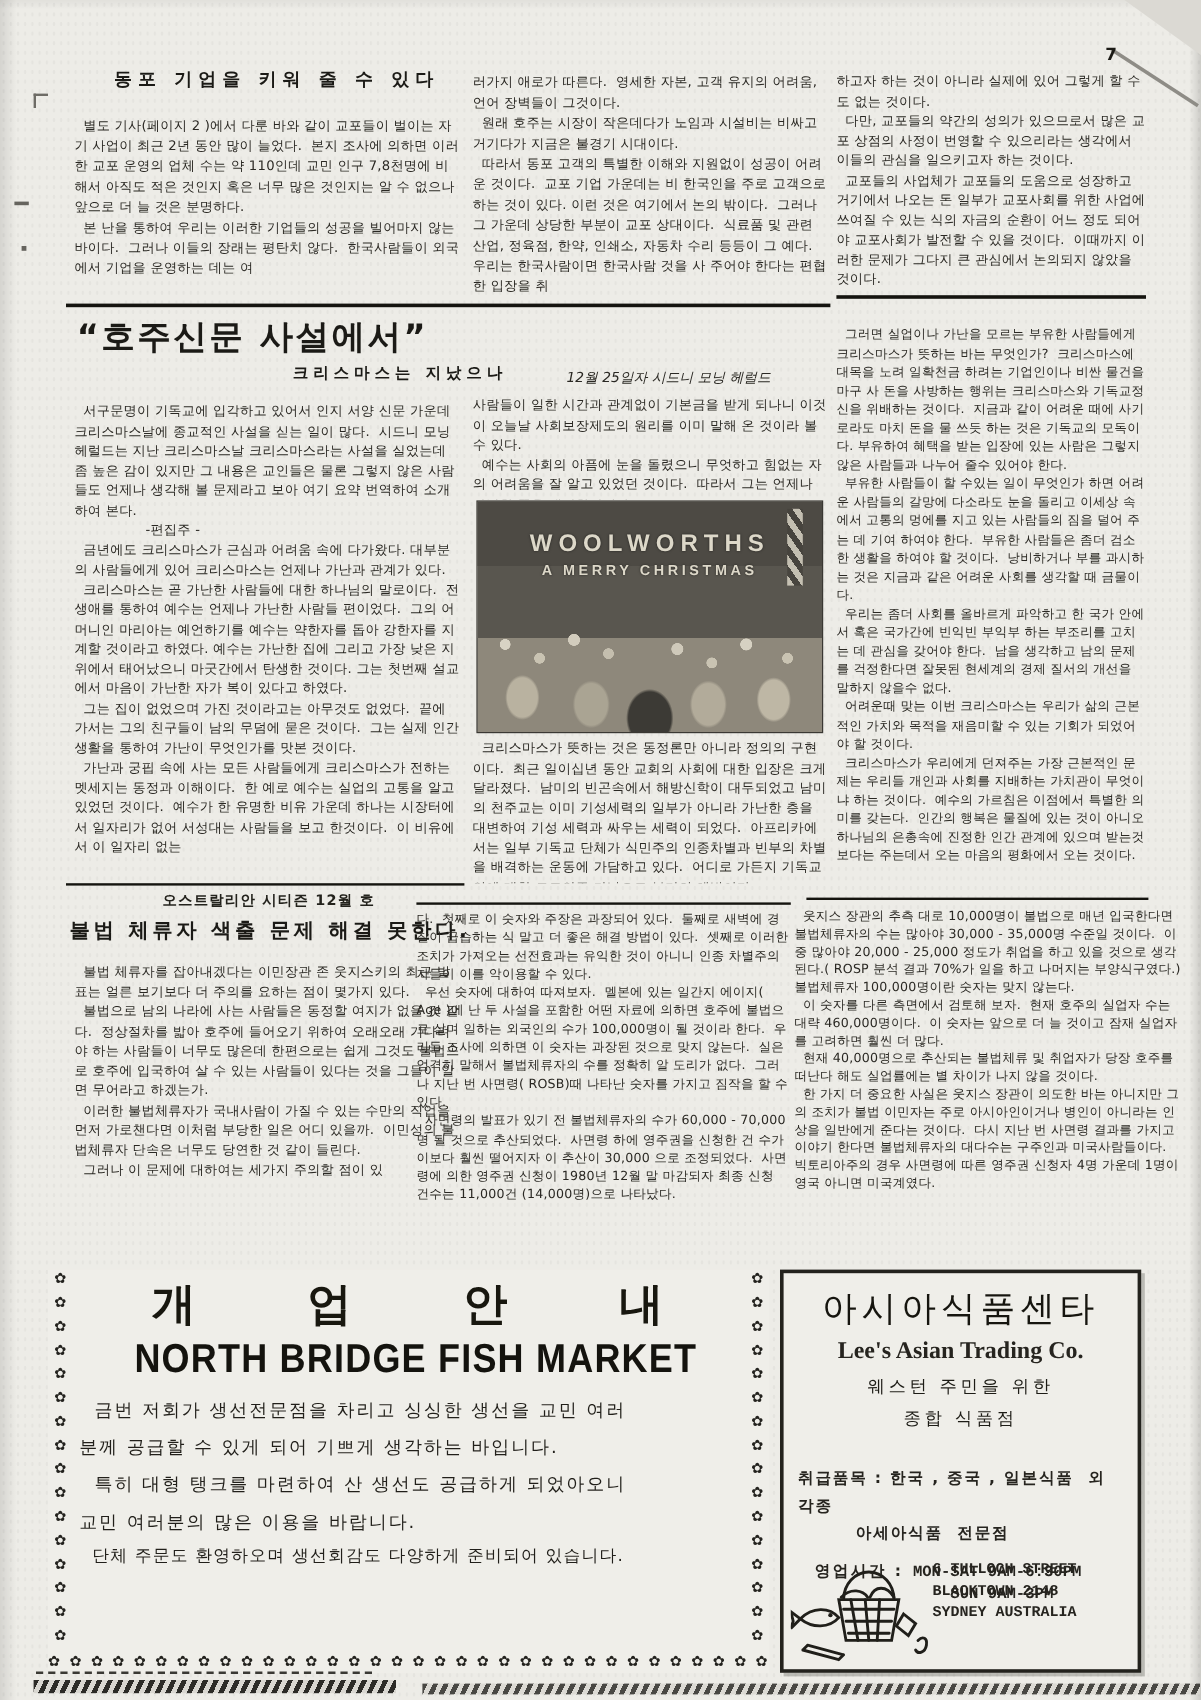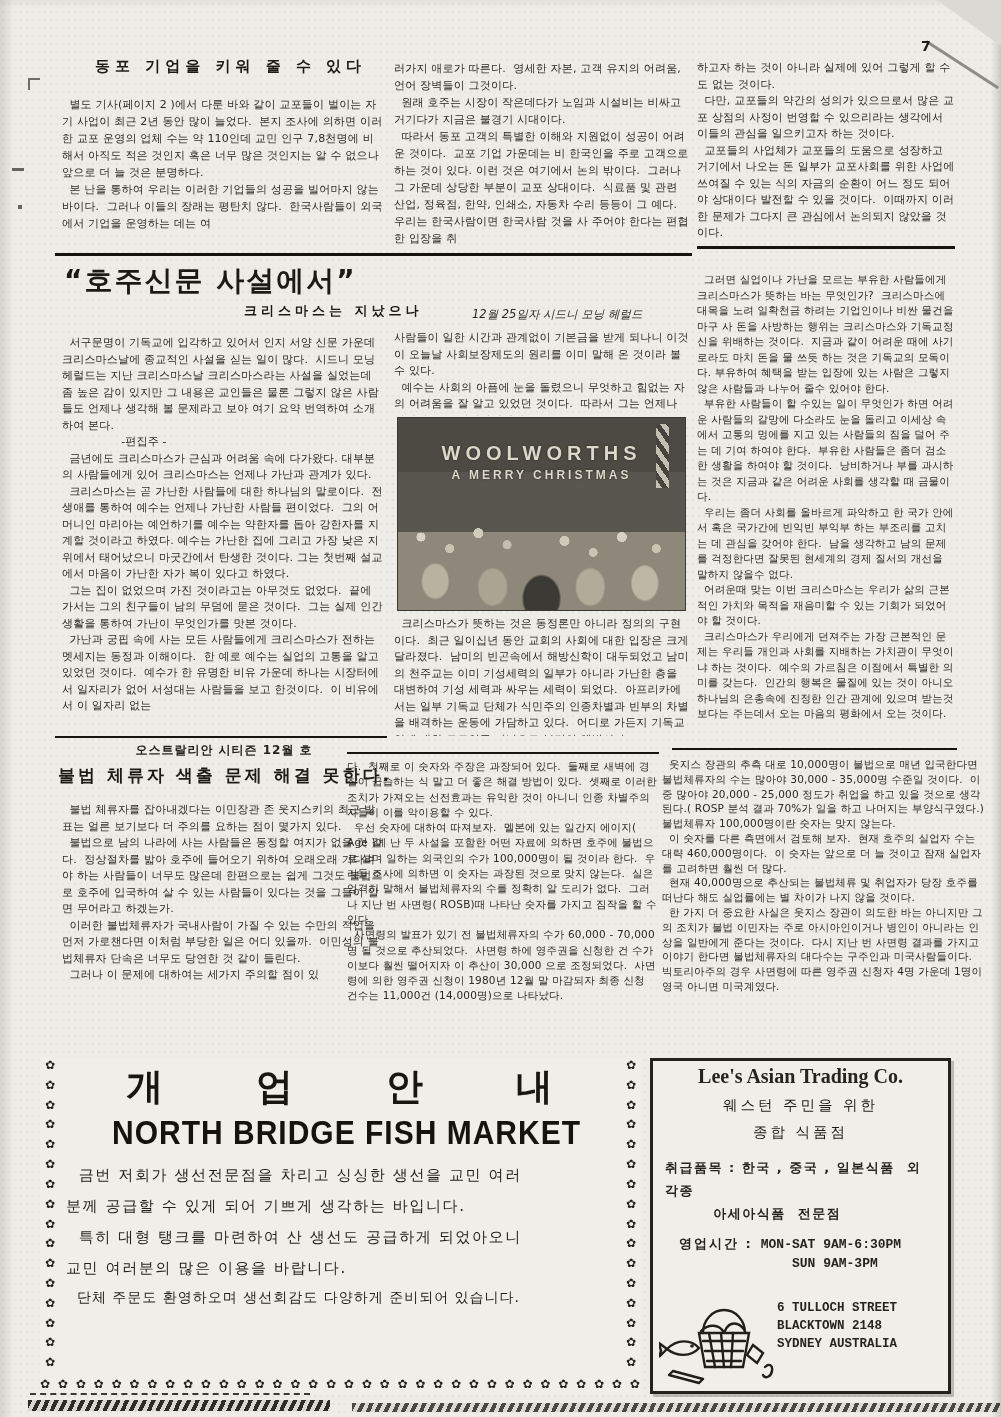--- a/index.html
+++ b/index.html
@@ -93,21 +93,21 @@
   .ad-fish .val{font-family:"Liberation Mono", monospace; font-weight:bold; white-space:pre-wrap; line-height:21px;}
   .ad-fish .phone{font-family:"Liberation Mono", monospace; font-size:29px; font-weight:bold; letter-spacing:3px; line-height:30px;}
   .ad-asian{
     position:absolute; left:650px; top:1058px; width:301px; height:336px;
     border:3px solid #23221d; background:#efeee9; box-sizing:border-box;
     box-shadow:3px 3px 0 rgba(35,34,29,.25);
   }
   .ad-asian .k-title{text-align:center; margin-top:10px; font-size:29px; letter-spacing:4px; color:#16150f; font-weight:500; white-space:nowrap;}
   .ad-asian .e-title{text-align:center; font-family:"Liberation Serif", serif; font-size:20px; font-weight:bold; margin-top:4px; white-space:nowrap;}
   .ad-asian .tag{text-align:center; font-size:14.5px; letter-spacing:3px; margin-top:8px; color:#1d1c16;}
-  .ad-asian .items{margin:14px 10px 0 12px; font-size:13px; font-weight:bold; letter-spacing:1.5px; line-height:23px; white-space:pre-wrap;}
+  .ad-asian .items{margin:29px 10px 0 12px; font-size:13px; font-weight:bold; letter-spacing:1.5px; line-height:23px; white-space:pre-wrap;}
   .ad-asian .hours{display:flex; margin:10px 6px 0 26px; font-size:13px;}
   .ad-asian .hours .hl{font-weight:bold; letter-spacing:2px; flex:none;}
   .ad-asian .hours .hv{font-family:"Liberation Mono", monospace; font-weight:bold; margin-left:8px; white-space:pre; line-height:19px;}
   .ad-asian .bottom{position:absolute; left:6px; right:8px; bottom:6px; display:flex;}
   .ad-asian .addr{font-family:"Liberation Mono", monospace; font-size:12.5px; font-weight:bold; line-height:18px; white-space:pre; margin-top:6px;}
   .ad-asian .ph{margin-top:8px; text-align:right; font-family:"Liberation Mono", monospace; font-size:13px; font-weight:bold; line-height:19px; white-space:pre;}
   
   .fold{position:absolute; top:0; right:0; width:0; height:0;
         border-top:46px solid #dbd9d3; border-left:64px solid transparent;}
   .fold-line{position:absolute; top:-6px; right:-12px; width:86px; height:3px;
@@ -133,21 +133,21 @@
   <div class="tick" style="left:18px; top:205px; width:4px; height:4px;"></div>
 
   <div class="art-title" style="left:95px; top:57px; font-size:15px; letter-spacing:5px;">동포 기업을 키워 줄 수 있다</div>
   <div class="col" style="left:62px; top:96px; width:322px; height:158px;">  별도 기사(페이지 2 )에서 다룬 바와 같이 교포들이 벌이는 자기 사업이 최근 2년 동안 많이 늘었다.  본지 조사에 의하면 이러한 교포 운영의 업체 수는 약 110인데 교민 인구 7,8천명에 비해서 아직도 적은 것인지 혹은 너무 많은 것인지는 알 수 없으나 앞으로 더 늘 것은 분명하다.
   본 난을 통하여 우리는 이러한 기업들의 성공을 빌어마지 않는 바이다.  그러나 이들의 장래는 평탄치 않다.  한국사람들이 외국에서 기업을 운영하는 데는 여</div>
   <div class="col" style="left:394px; top:60px; width:296px; height:196px;">러가지 애로가 따른다.  영세한 자본, 고객 유지의 어려움, 언어 장벽들이 그것이다.
   원래 호주는 시장이 작은데다가 노임과 시설비는 비싸고 거기다가 지금은 불경기 시대이다.
   따라서 동포 고객의 특별한 이해와 지원없이 성공이 어려운 것이다.  교포 기업 가운데는 비 한국인을 주로 고객으로 하는 것이 있다. 이런 것은 여기에서 논의 밖이다.  그러나 그 가운데 상당한 부분이 교포 상대이다.  식료품 및 관련 산업, 정육점, 한약, 인쇄소, 자동차 수리 등등이 그 예다. 우리는 한국사람이면 한국사람 것을 사 주어야 한다는 편협한 입장을 취</div>
   <div class="col" style="left:697px; top:60px; width:258px; height:186px; line-height:16.5px;">하고자 하는 것이 아니라 실제에 있어 그렇게 할 수도 없는 것이다.
   다만, 교포들의 약간의 성의가 있으므로서 많은 교포 상점의 사정이 번영할 수 있으리라는 생각에서 이들의 관심을 일으키고자 하는 것이다.
-  교포들의 사업체가 교포들의 도움으로 성장하고 거기에서 나오는 돈 일부가 교포사회를 위한 사업에 쓰여질 수 있는 식의 자금의 순환이 어느 정도 되어야 상대이다 발전할 수 있을 것이다.  이때까지 이러한 문제가 그다지 큰 관심에서 논의되지 않았을 것이다.</div>
+  교포들의 사업체가 교포들의 도움으로 성장하고 거기에서 나오는 돈 일부가 교포사회를 위한 사업에 쓰여질 수 있는 식의 자금의 순환이 어느 정도 되어야 교포사회가 발전할 수 있을 것이다.  이때까지 이러한 문제가 그다지 큰 관심에서 논의되지 않았을 것이다.</div>
 
   <div class="rule" style="left:55px; top:253px; width:637px; height:3px;"></div>
   <div class="rule" style="left:697px; top:246px; width:258px; height:3px;"></div>
 
   <div class="art-title" style="left:64px; top:262px; font-size:28px; letter-spacing:2px; font-weight:600;">“호주신문 사설에서”</div>
   <div class="art-title" style="left:244px; top:302px; font-size:13px; letter-spacing:4px;">크리스마스는 지났으나</div>
   <div class="abs" style="left:472px; top:307px; font-size:11.5px; font-style:italic; color:#2a2823;">12월 25일자 시드니 모닝 헤럴드</div>
 
   <div class="col" style="left:62px; top:335px; width:324px; height:398px; line-height:16.5px;">  서구문명이 기독교에 입각하고 있어서 인지 서양 신문 가운데 크리스마스날에 종교적인 사설을 싣는 일이 많다.  시드니 모닝 헤럴드는 지난 크리스마스날 크리스마스라는 사설을 실었는데 좀 높은 감이 있지만 그 내용은 교인들은 물론 그렇지 않은 사람들도 언제나 생각해 볼 문제라고 보아 여기 요약 번역하여 소개하여 본다.
                 -편집주 -
@@ -202,20 +202,21 @@
       <div class="e-title">NORTH BRIDGE FISH MARKET</div>
       <div class="body">  금번 저회가 생선전문점을 차리고 싱싱한 생선을 교민 여러
 분께 공급할 수 있게 되어 기쁘게 생각하는 바입니다.
   특히 대형 탱크를 마련하여 산 생선도 공급하게 되었아오니
 교민 여러분의 많은 이용을 바랍니다.</div>
       <div class="note">  단체 주문도 환영하오며 생선회감도 다양하게 준비되어 있습니다.</div>
     </div>
   </div>
 
   <div class="ad-asian">
+    <div class="k-title">아시아식품센타</div>
     <div class="e-title">Lee's Asian Trading Co.</div>
     <div class="tag">웨스턴  주민을  위한</div>
     <div class="tag">종합  식품점</div>
     <div class="items">취급품목 : 한국 , 중국 , 일본식품  외  각종
         아세아식품  전문점</div>
     <div class="hours">
       <span class="hl">영업시간 :</span>
       <span class="hv">MON-SAT 9AM-6:30PM
     SUN 9AM-3PM</span>
     </div>

